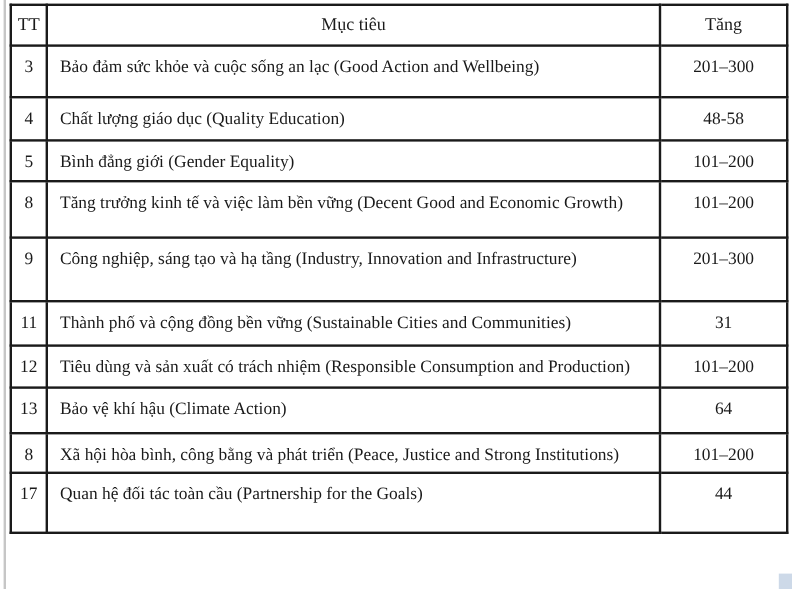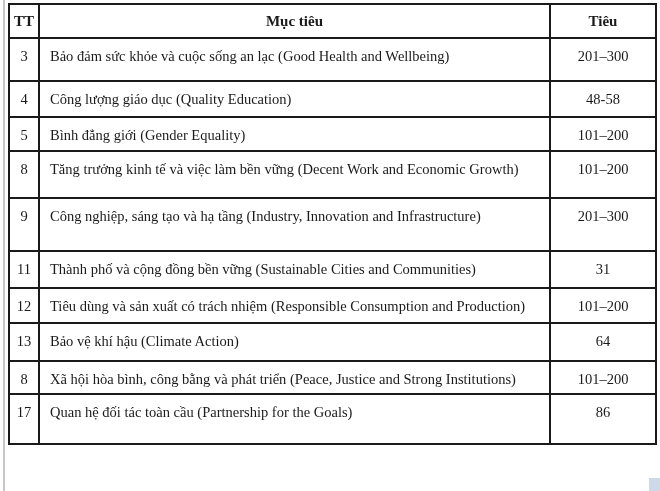--- a/index.html
+++ b/index.html
@@ -32,21 +32,21 @@
     table-layout: fixed;
   }
   th, td {
     border: 2px solid #1a1a1a;
     vertical-align: top;
     overflow: hidden;
   }
   thead tr { height: 34px; }
   th {
     font-size: 15px;
-    font-weight: bold;
+    font-weight: normal;
     text-align: center;
     vertical-align: middle;
     padding: 4px 2px;
   }
   td {
     font-size: 14.5px;
     line-height: 20px;
     padding: 7px 10px 4px;
   }
   td.tt   { text-align: center; padding-left: 2px; padding-right: 2px; }
@@ -73,42 +73,42 @@
 <table class="ranking-table">
   <colgroup>
     <col style="width:30px">
     <col style="width:511px">
     <col style="width:106px">
   </colgroup>
   <thead>
     <tr>
       <th>TT</th>
       <th>Mục tiêu</th>
-      <th>Tiêu</th>
+      <th>Tăng</th>
     </tr>
   </thead>
   <tbody id="table-body">
       <tr>
     <td class="tt">3</td>
-    <td class="obj">Bảo đảm sức khỏe và cuộc sống an lạc (Good Health and Wellbeing)</td>
+    <td class="obj">Bảo đảm sức khỏe và cuộc sống an lạc (Good Action and Wellbeing)</td>
     <td class="rank">201–300</td>
   </tr>
       <tr>
     <td class="tt">4</td>
-    <td class="obj">Công lượng giáo dục (Quality Education)</td>
+    <td class="obj">Chất lượng giáo dục (Quality Education)</td>
     <td class="rank">48-58</td>
   </tr>
       <tr>
     <td class="tt">5</td>
     <td class="obj">Bình đẳng giới  (Gender Equality)</td>
     <td class="rank">101–200</td>
   </tr>
       <tr>
     <td class="tt">8</td>
-    <td class="obj">Tăng trưởng kinh tế và việc làm bền vững (Decent Work and Economic Growth)</td>
+    <td class="obj">Tăng trưởng kinh tế và việc làm bền vững (Decent Good and Economic Growth)</td>
     <td class="rank">101–200</td>
   </tr>
       <tr>
     <td class="tt">9</td>
     <td class="obj">Công nghiệp, sáng tạo và hạ tầng (Industry, Innovation and Infrastructure)</td>
     <td class="rank">201–300</td>
   </tr>
       <tr>
     <td class="tt">11</td>
     <td class="obj">Thành phố và cộng đồng bền vững (Sustainable Cities and Communities)</td>
@@ -125,18 +125,18 @@
     <td class="rank">64</td>
   </tr>
       <tr>
     <td class="tt">8</td>
     <td class="obj">Xã hội hòa bình, công bằng và phát triển (Peace, Justice and Strong Institutions)</td>
     <td class="rank">101–200</td>
   </tr>
       <tr>
     <td class="tt">17</td>
     <td class="obj">Quan hệ đối tác toàn cầu (Partnership for the Goals)</td>
-    <td class="rank">86</td>
+    <td class="rank">44</td>
   </tr>
     </tbody>
 </table>
 
 <div class="corner-artifact"></div>
 
 </body></html>

